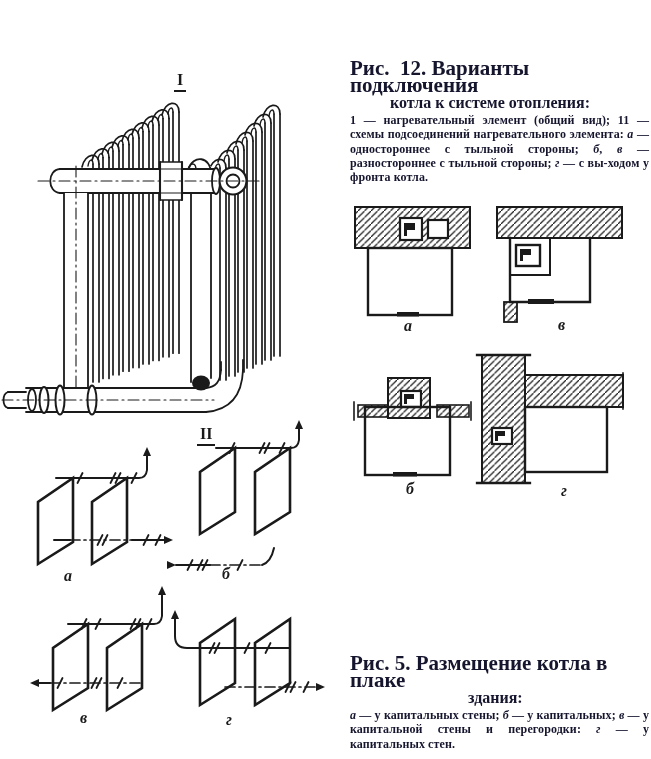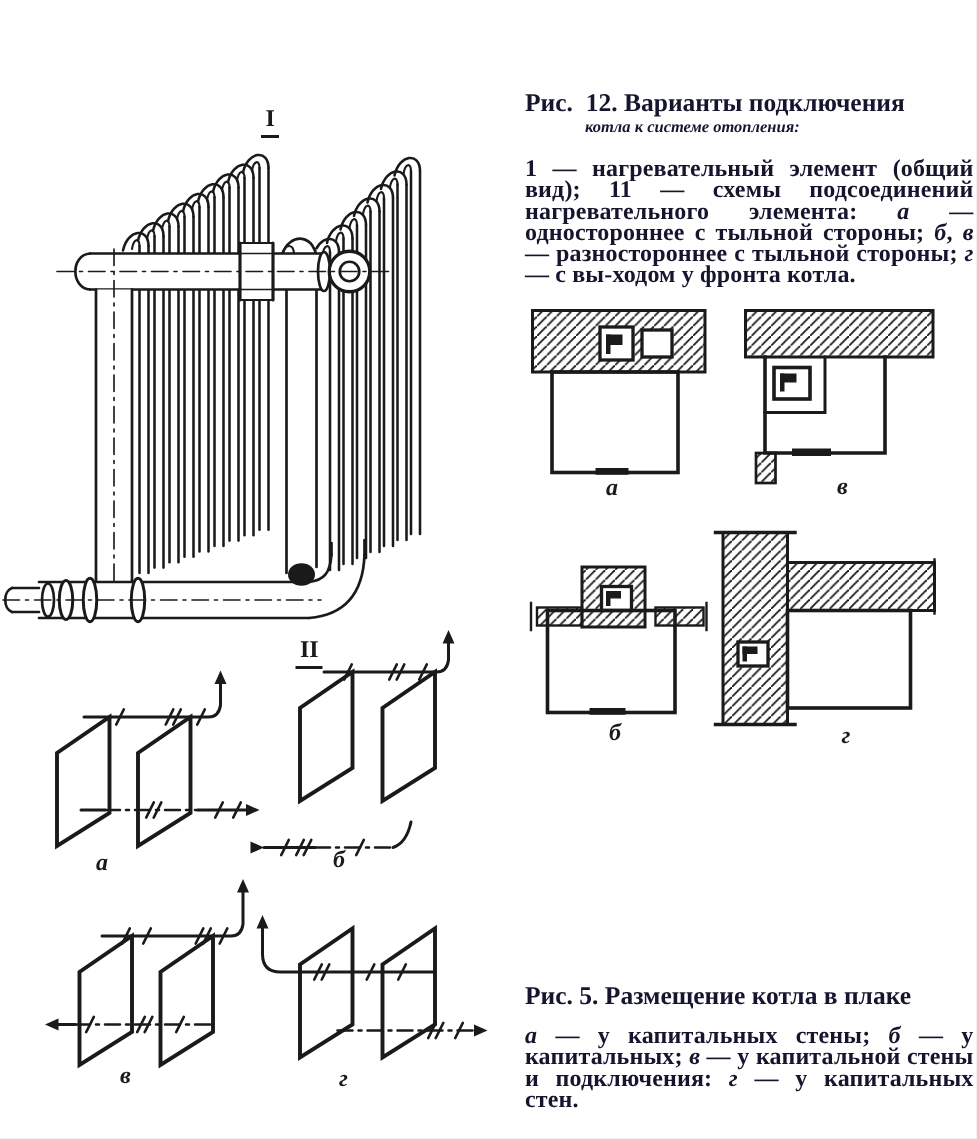--- a/index.html
+++ b/index.html
@@ -1,24 +1,24 @@
 <!DOCTYPE html>
 <html style="--ink: #1a1a1a; --text: #15152e;"><head>
 <meta charset="utf-8">
 <style>
   html,body{margin:0;padding:0;background:#e8e8e8;}
   .page{position:relative;width:651px;height:759px;background:#ffffff;overflow:hidden;
         font-family:"Liberation Serif","DejaVu Serif",serif;}
   svg{position:absolute;color:var(--ink,#1a1a1a);}
   .cap{position:absolute;left:350px;width:299px;color:var(--text,#15152e);font-weight:bold;}
-  .cap-t1{font-size:17px;line-height:17px;white-space:pre-wrap;font-family:Liberation Serif, serif;}
-  .cap-t2{font-size:11px;line-height:17px;font-style:italic;}
+  .cap-t1{font-size:21px;line-height:17px;white-space:pre-wrap;font-family:Liberation Serif, serif;}
+  .cap-t2{font-size:16px;line-height:17px;}
   #cap12 .cap-t2{padding-left:40px;}
   #cap13 .cap-t2{padding-left:118px;}
-  .cap-body{font-size:16px;line-height:14.3px;text-align:justify;margin-top:12px;letter-spacing:.1px;}
+  .cap-body{font-size:12px;line-height:14.3px;text-align:justify;margin-top:2px;letter-spacing:.1px;}
   .seg-i{font-style:italic;}
   .lbl{position:absolute;font-weight:bold;color:var(--ink,#1a1a1a);font-size:16px;font-style:italic;line-height:1;}
   .lbl-ul{font-style:normal;border-bottom:2px solid var(--ink,#1a1a1a);padding:0 3px 2px;}
 </style>
 </head>
 <body>
 
 <div class="page">
 
   <div class="lbl lbl-ul" style="left:174px;top:72px">I</div>
@@ -280,16 +280,17 @@
     </g>
   </svg>
 
   <div class="lbl" style="left:404px;top:318px">а</div>
   <div class="lbl" style="left:558px;top:317px">в</div>
   <div class="lbl" style="left:406px;top:481px">б</div>
   <div class="lbl" style="left:561px;top:483px">г</div>
 
   <div class="cap" id="cap13" style="top:655px">
     <div class="cap-t1">Рис. 5. Размещение котла в плаке</div>
-    <div class="cap-body"><span class="seg-i">а</span><span> — у капитальных стены; </span><span class="seg-i">б</span><span> — у капитальных; </span><span class="seg-i">в</span><span> — у капитальной стены и подключения: </span><span class="seg-i">г</span><span> — у капитальных стен.</span></div>
+    <div class="cap-t2">здания:</div>
+    <div class="cap-body"><span class="seg-i">а</span><span> — у капитальных стены; </span><span class="seg-i">б</span><span> — у капитальных; </span><span class="seg-i">в</span><span> — у капитальной стены и перегородки: </span><span class="seg-i">г</span><span> — у капитальных стен.</span></div>
   </div>
 
 </div>
 
 </body></html>

